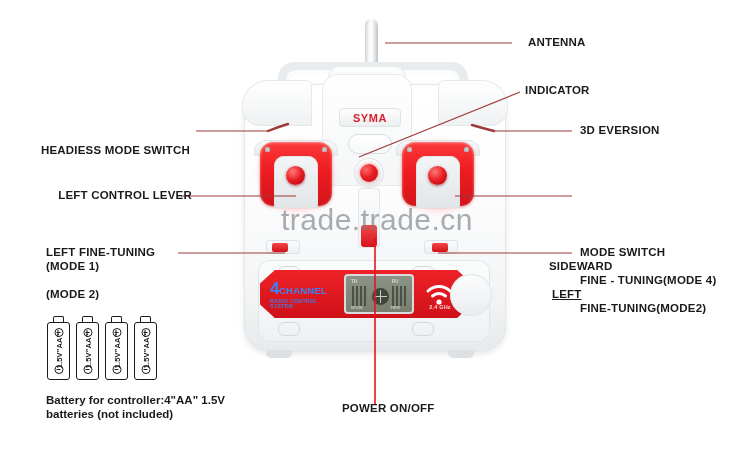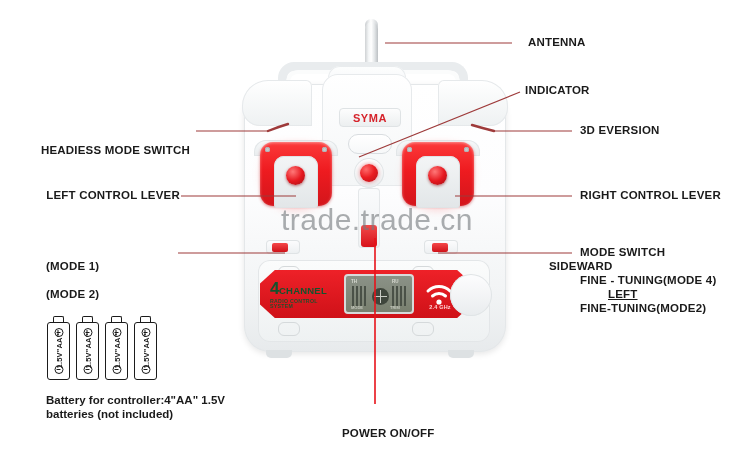--- a/index.html
+++ b/index.html
@@ -223,21 +223,21 @@
     border-radius:12px;
     box-shadow:inset 0 0 0 1px #e3e6e8;
   }
   #redBand{
     position:absolute;left:24px;top:248px;width:212px;height:48px;
     background:linear-gradient(180deg,#ee2128,#cf1118);
     clip-path:polygon(0 28%,7% 0,93% 0,100% 28%,100% 72%,93% 100%,7% 100%,0 72%);
   }
   #chanTxt{
     position:absolute;left:34px;top:258px;width:66px;
-    color:#14532d;line-height:1;
+    color:#3b82f6;line-height:1;
   }
   #chanBig{font-size:17px;font-weight:800;letter-spacing:-.4px;}
   #chanWord{font-size:9.5px;font-weight:800;letter-spacing:.2px;}
   #chanSub{font-size:5.2px;font-weight:700;letter-spacing:.3px;margin-top:2px;opacity:.92;}
   #lcd{
     position:absolute;left:108px;top:252px;width:70px;height:40px;
     background:linear-gradient(180deg,#8b9287,#79806f);
     border:2px solid #d8dadb;border-radius:4px;
     box-sizing:border-box;
   }
@@ -397,35 +397,35 @@
     <line x1="178" y1="253" x2="285" y2="253" stroke="#9e3a3a" stroke-width="1.2"></line>
 
     <line x1="438" y1="253" x2="572" y2="253" stroke="#9e3a3a" stroke-width="1.2"></line>
 
     <line x1="375" y1="238" x2="375" y2="404" stroke="#e8121a" stroke-width="1.6"></line>
   </svg>
 
   <div class="lbl r" style="left:488px;top:36px;margin-left:40px;">ANTENNA</div>
   <div class="lbl r" style="left:525px;top:84px;">INDICATOR</div>
   <div class="lbl r" style="left:580px;top:124px;">3D EVERSION</div>
-  <div class="lbl r" style="left:580px;top:189px;">RIGHT CONTROL LEVER</div>
 
   <div class="lbl l" style="left:0px;top:144px;width:190px;">HEADIESS MODE SWITCH</div>
-  <div class="lbl l" style="left:4px;top:189px;width:176px;">LEFT CONTROL LEVER</div>
-
+  <div class="lbl l" style="left:16px;top:189px;width:176px;">LEFT CONTROL LEVER</div>
+
+  <div class="lbl" style="left:46px;top:246px;">LEFT FINE-TUNING</div>
   <div class="lbl" style="left:46px;top:260px;">(MODE 1)</div>
   <div class="lbl" style="left:46px;top:288px;text-align:center;">(MODE 2)</div>
 
   <div class="lbl" style="left:580px;top:246px;">MODE SWITCH</div>
   <div class="lbl" style="left:549px;top:260px;text-align:center;">SIDEWARD</div>
   <div class="lbl" style="left:580px;top:274px;">FINE - TUNING(MODE 4)</div>
-  <div class="lbl" style="left:608px;top:288px;text-decoration:underline;">LEFT</div>
+  <div class="lbl" style="left:552px;top:288px;text-decoration:underline;">LEFT</div>
   <div class="lbl" style="left:580px;top:302px;">FINE-TUNING(MODE2)</div>
 
-  <div class="lbl" style="left:333px;top:427px;padding-left:9px;">POWER ON/OFF</div>
+  <div class="lbl" style="left:333px;top:402px;padding-left:9px;">POWER ON/OFF</div>
 
   <div id="batt">
       <div class="cap" style="left: 6px;"></div>
       <div class="cell" style="left: 0px;">
         <div class="sym plus" style="top: 5px;"></div>
         <div class="cellTxt">1.5V"AA"</div>
         <div class="sym minus" style="bottom: 5px;"></div>
       </div>
       <div class="cap" style="left: 35px;"></div>
       <div class="cell" style="left: 29px;">

